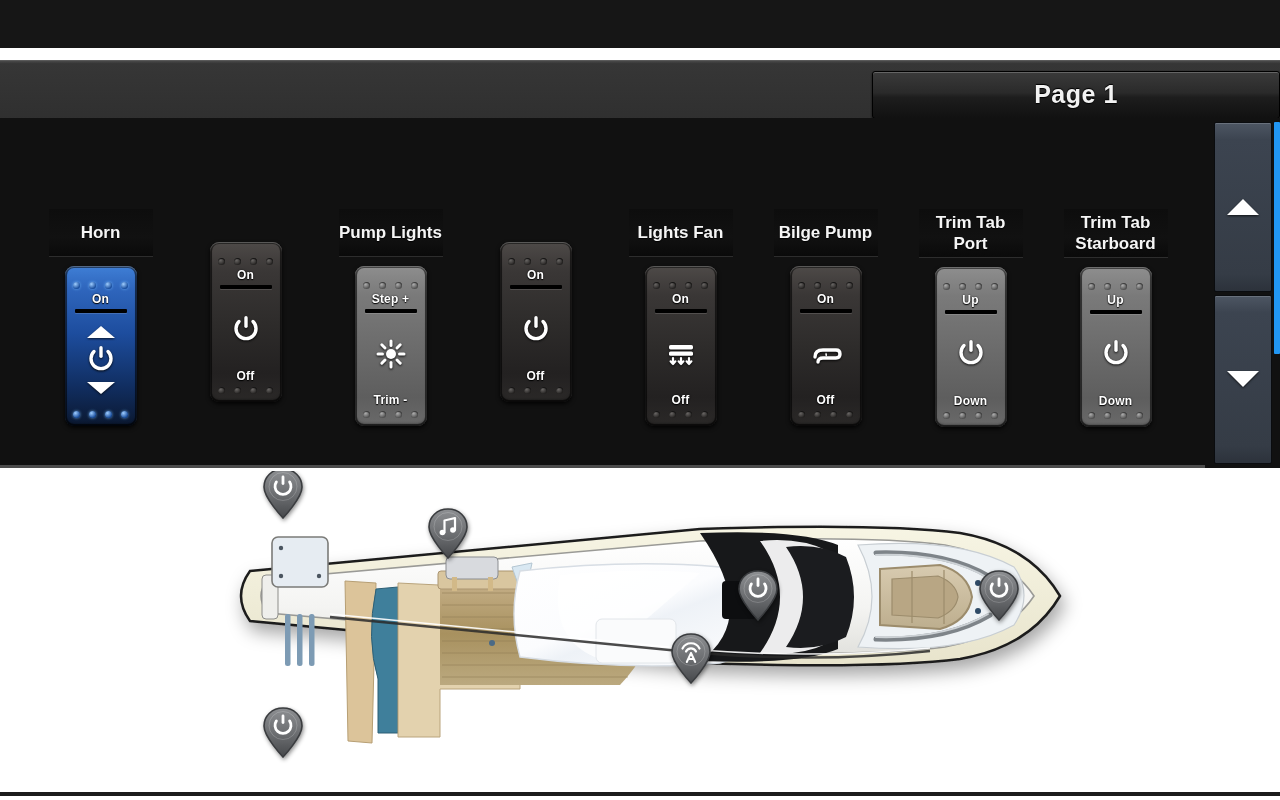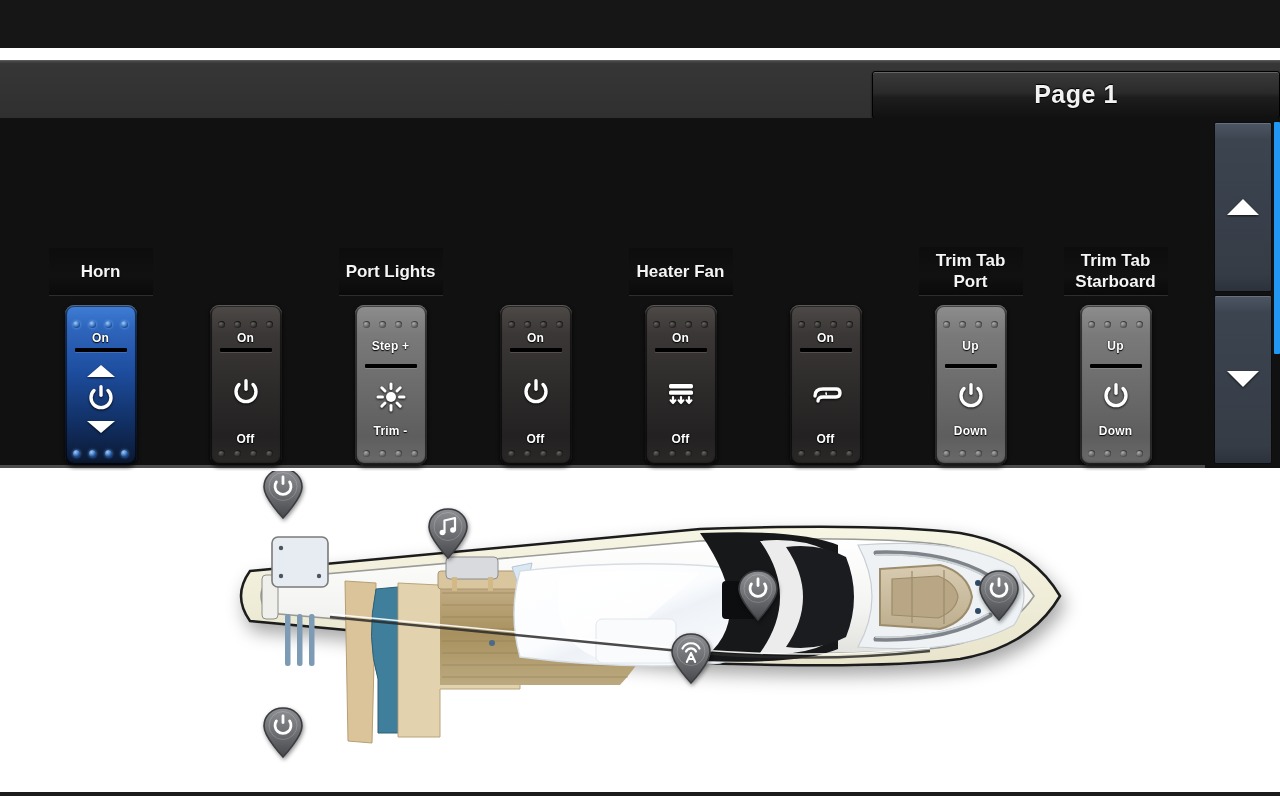--- a/index.html
+++ b/index.html
@@ -42,21 +42,21 @@
   }
 
   
   .panel {
     position:absolute; left:0; top:118px; width:1280px; height:350px;
     background:#111111;
     border-bottom:3px solid #4c4c4c;
   }
   .switch-row {
     position:absolute; left:0; top:0; width:1205px; height:347px;
-    display:flex; align-items:flex-end;
+    display:flex; align-items:center;
     padding-left:28px; padding-top:52px;
   }
   .sw-cell {
     width:145px; display:flex; flex-direction:column; align-items:center;
   }
 
   
   .sw-label {
     width:104px; min-height:48px;
     background:linear-gradient(180deg,#0d0d0d 0%, #111 60%, #0a0a0a 100%);
@@ -85,21 +85,20 @@
   }
   
   .rocker.dark {
     background:
       linear-gradient(180deg, #4e4a48 0%, #3a3736 18%, #2e2c2b 50%, #232121 82%, #2b2928 100%);
   }
   
   .rocker.gray {
     background:
       linear-gradient(180deg, #8e8e8e 0%, #7a7a7a 18%, #6c6c6c 50%, #5e5e5e 82%, #6a6a6a 100%);
-    gap: 8px;
   }
   
   .rocker.blue {
     background:
       linear-gradient(180deg, #3f7fd6 0%, #2f66bd 14%, #1d4d9e 42%, #112f63 74%, #0b1830 100%);
   }
   .rocker::after {
     content:""; position:absolute; inset:0; border-radius:9px;
     box-shadow: inset 0 1px 1px rgba(255,255,255,.28), inset 0 -2px 3px rgba(0,0,0,.55);
     pointer-events:none;
@@ -241,21 +240,21 @@
             <div class="led-row bottom">
               <span class="led"></span>
               <span class="led"></span>
               <span class="led"></span>
               <span class="led"></span>
             </div>
           </div>
         </div>
         <div class="sw-cell">
           <div class="sw-label">
-            <span>Port Lights</span>
+            <span>Pump Lights</span>
           </div>
           <div class="rocker gray">
             <div class="led-row">
               <span class="led"></span>
               <span class="led"></span>
               <span class="led"></span>
               <span class="led"></span>
             </div>
             <div class="sw-top-text">Step +</div>
             <div class="divider-bar"></div>
@@ -301,21 +300,21 @@
             <div class="led-row bottom">
               <span class="led"></span>
               <span class="led"></span>
               <span class="led"></span>
               <span class="led"></span>
             </div>
           </div>
         </div>
         <div class="sw-cell">
           <div class="sw-label">
-            <span>Heater Fan</span>
+            <span>Lights Fan</span>
           </div>
           <div class="rocker dark">
             <div class="led-row">
               <span class="led"></span>
               <span class="led"></span>
               <span class="led"></span>
               <span class="led"></span>
             </div>
             <div class="sw-top-text">On</div>
             <div class="divider-bar"></div>
@@ -331,20 +330,23 @@
             <div class="sw-bot-text">Off</div>
             <div class="led-row bottom">
               <span class="led"></span>
               <span class="led"></span>
               <span class="led"></span>
               <span class="led"></span>
             </div>
           </div>
         </div>
         <div class="sw-cell">
+          <div class="sw-label">
+            <span>Bilge Pump</span>
+          </div>
           <div class="rocker dark">
             <div class="led-row">
               <span class="led"></span>
               <span class="led"></span>
               <span class="led"></span>
               <span class="led"></span>
             </div>
             <div class="sw-top-text">On</div>
             <div class="divider-bar"></div>
             <div class="sw-mid">

